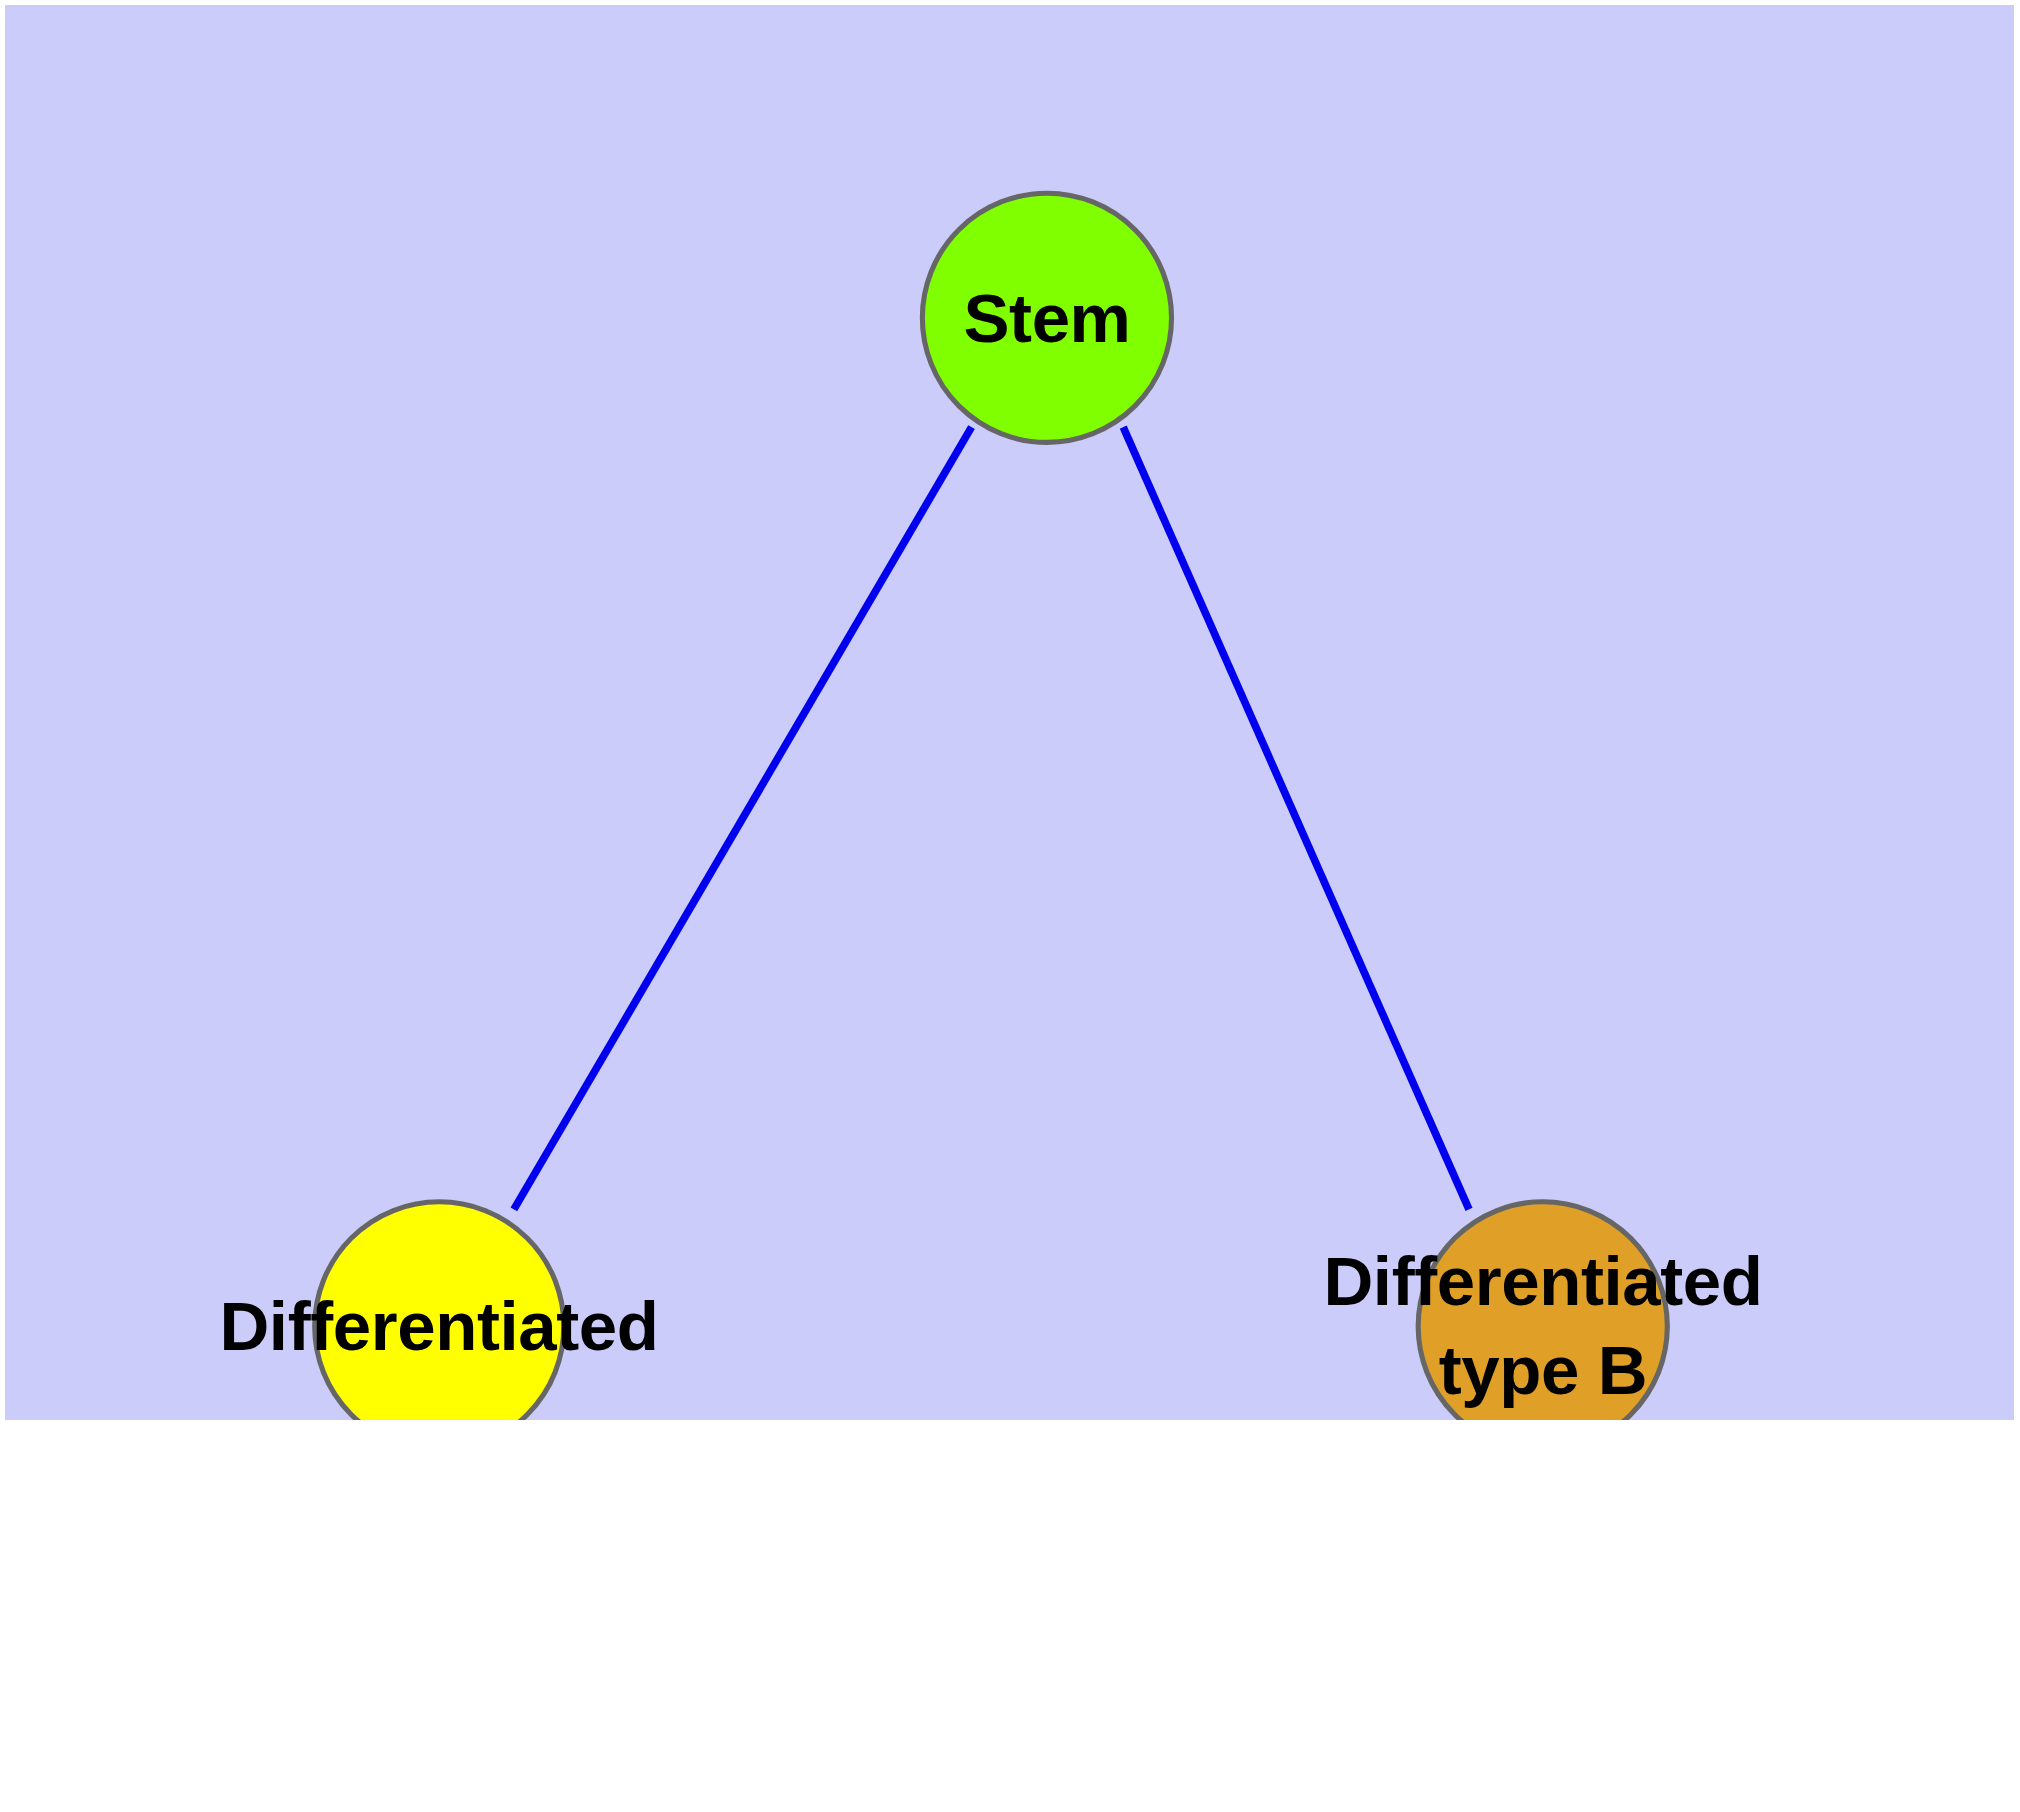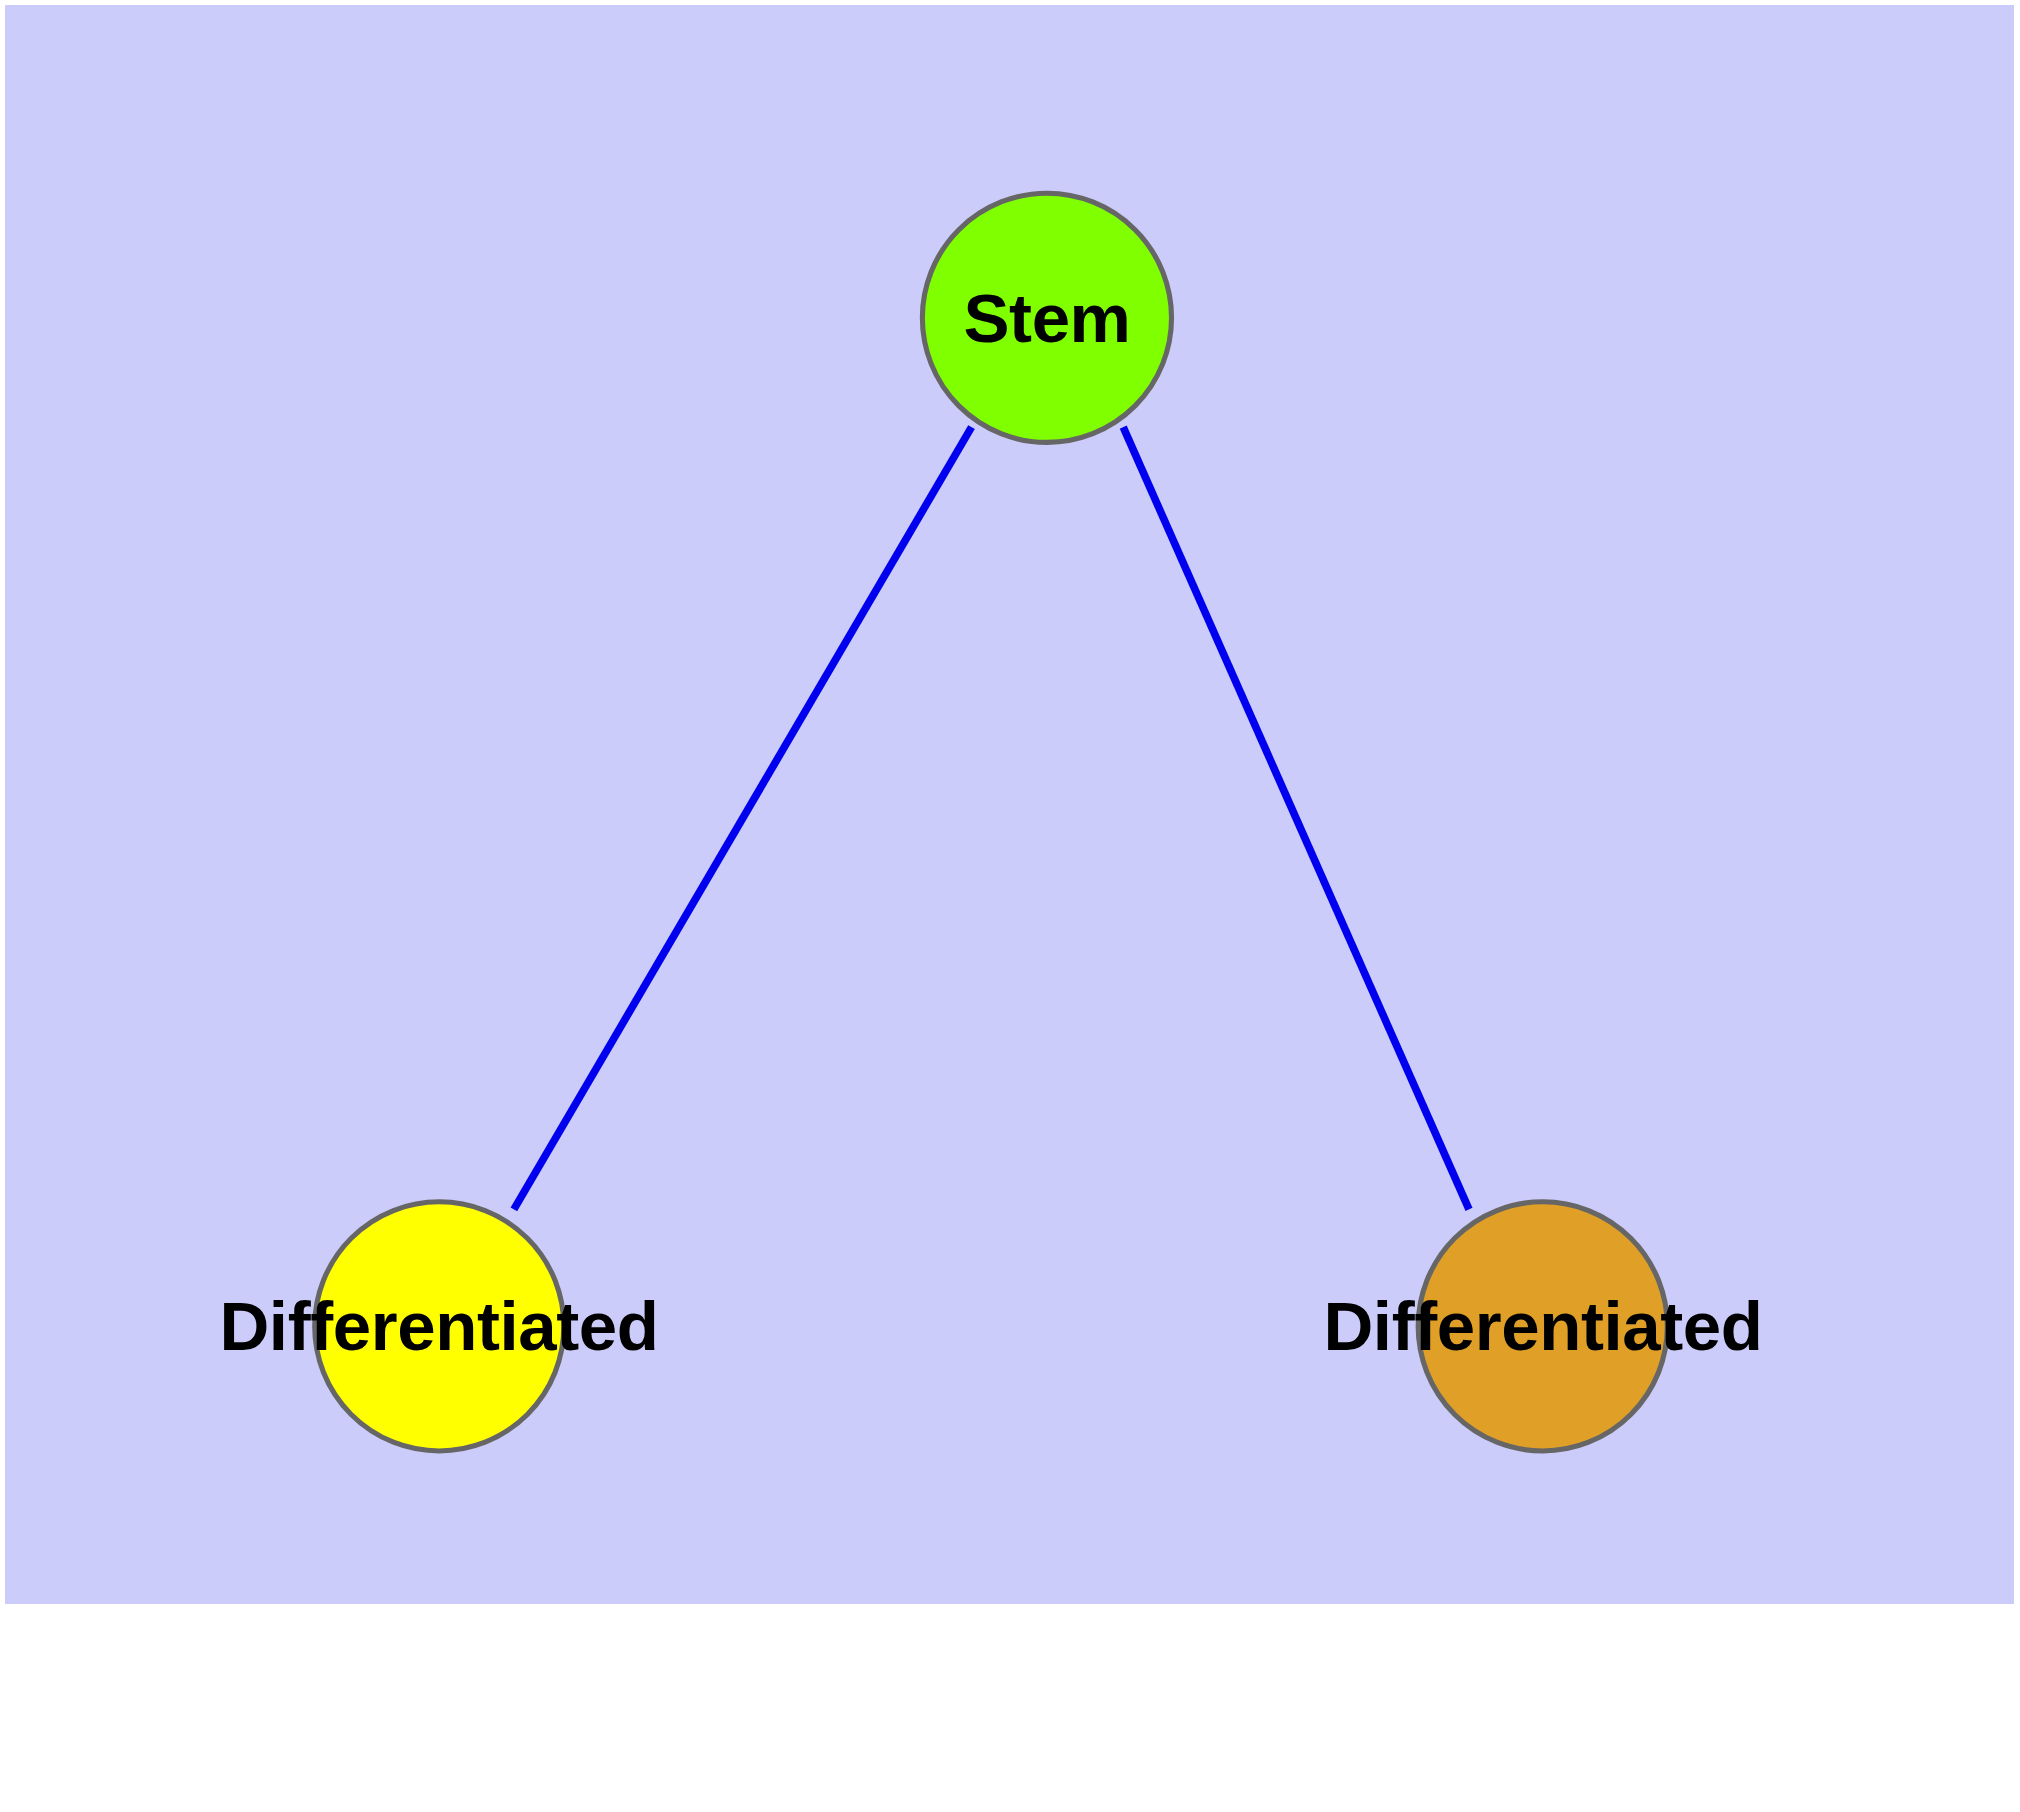--- a/index.html
+++ b/index.html
@@ -3,21 +3,21 @@
 <meta charset="utf-8">
 <style>
   html, body {
     margin: 0;
     padding: 0;
     background: #ffffff;
   }
   #canvas {
     position: relative;
     width: 2021px;
-    height: 1604px;
+    height: 1420px;
     background: #ffffff;
     overflow: hidden;
     font-family: "Liberation Sans", "DejaVu Sans", sans-serif;
   }
   #plot-background {
     position: absolute;
     left: 5.1px;
     top: 5.1px;
     width: 2009px;
     height: 1802px;
@@ -59,16 +59,16 @@
       <circle cx="1235" cy="375" r="147" fill="#7fff00" stroke="#666666" stroke-width="6"></circle>
       <circle cx="518" cy="1565" r="147" fill="#ffff00" stroke="#666666" stroke-width="6"></circle>
       <circle cx="1820" cy="1565" r="147" fill="#e0a028" stroke="#666666" stroke-width="6"></circle>
     </g>
   </svg>
 
   <div class="node-label" style="left:1047px; top:318px;">Stem</div>
 
   <div class="node-label" style="left:439px; top:1326px;"><span>Differentiated</span><br></div>
 
-  <div class="node-label" style="left:1543px; top:1326px;"><span>Differentiated</span><br></div>
+  <div class="node-label" style="left:1543px; top:1326px;"><span>Differentiated</span><br><span>type B</span></div>
 
 </div>
 
 
 </body></html>

